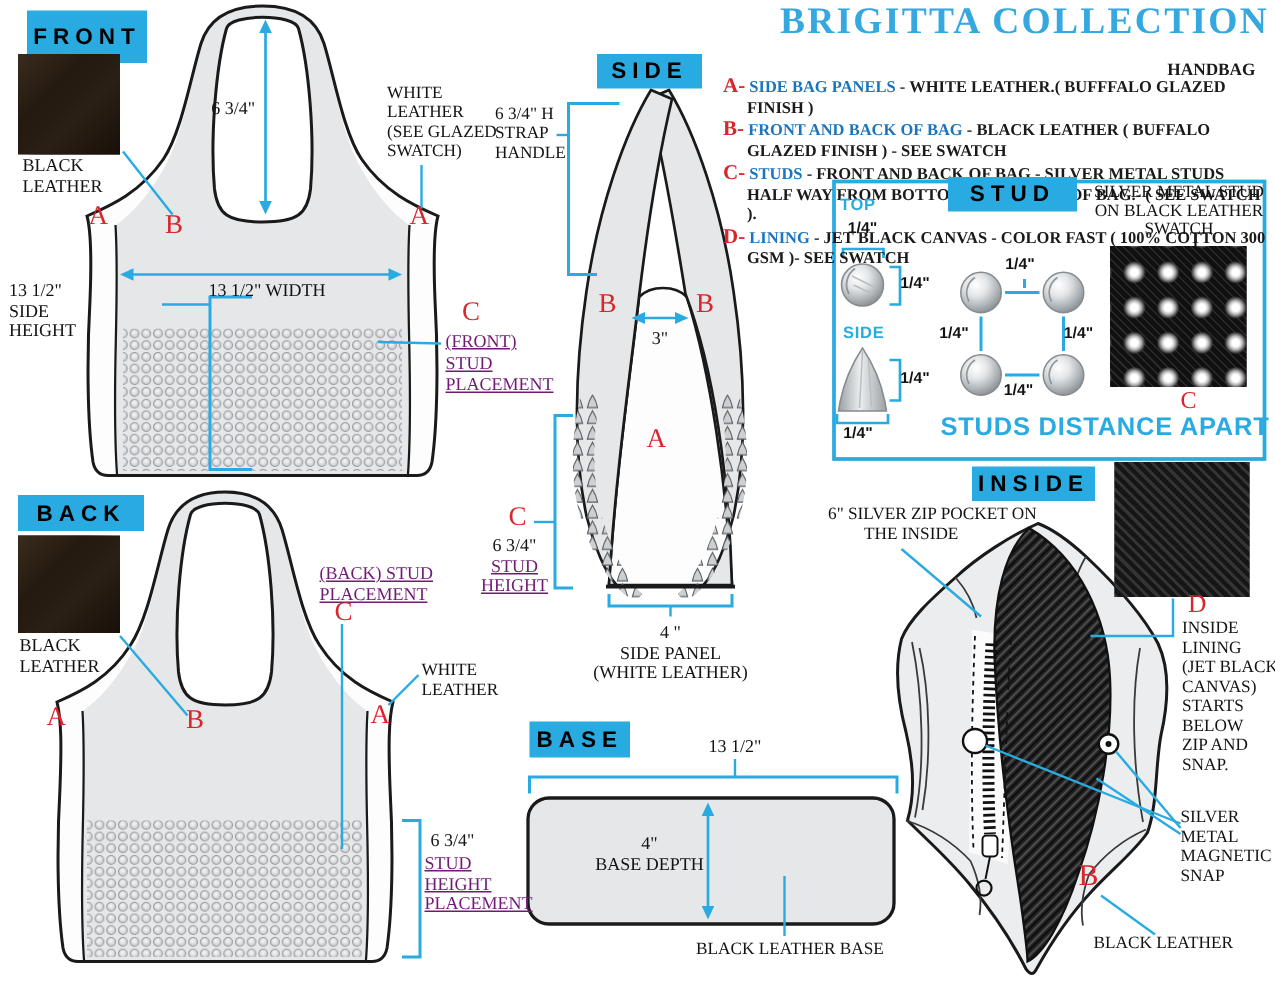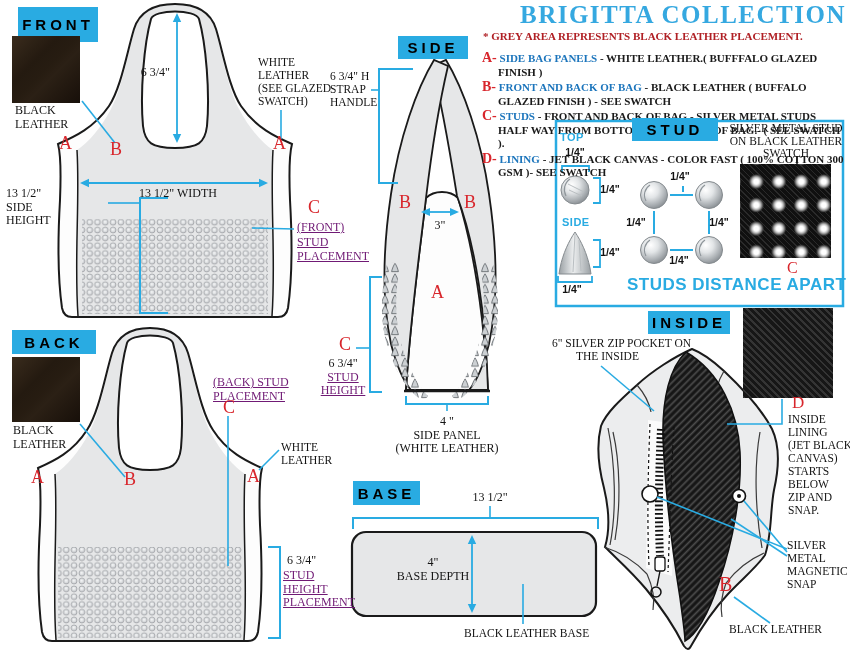--- a/index.html
+++ b/index.html
@@ -221,21 +221,21 @@
       <path d="M490,506 L490,518" stroke-width="1.6"></path>
     </g>
     <rect x="352" y="532" width="244" height="84" rx="14" fill="#E6E7E8" stroke="#1a1a1a" stroke-width="2.2"></rect>
     <line x1="472" y1="541" x2="472" y2="607" stroke="#29ABE2" stroke-width="1.8"></line>
     <path fill="#29ABE2" d="M472,535 l-4.2,9 h8.4 Z M472,613 l-4.2,-9 h8.4 Z"></path>
     <line x1="523" y1="584" x2="523" y2="624" stroke="#29ABE2" stroke-width="1.6"></line>
   </g>
 </svg>
 
 <div class="title" style="left:490px;top:1px;width:356px;text-align:right;">BRIGITTA COLLECTION</div>
-<div class="note" style="left:483px;top:30px;">* GREY AREA REPRESENTS BLACK LEATHER PLACEMENT.</div>
+<div class="sub2" style="left:633px;top:41px;width:204px;text-align:right;">HANDBAG</div>
 
 <div class="legend">
   <div class="lrow"><span class="ll">A-</span> <span class="lb">SIDE BAG PANELS</span> <span>- WHITE LEATHER.( BUFFFALO GLAZED FINISH )</span></div>
   <div class="lrow"><span class="ll">B-</span> <span class="lb">FRONT AND BACK OF BAG</span> <span>- BLACK  LEATHER ( BUFFALO GLAZED FINISH ) - SEE SWATCH</span></div>
   <div class="lrow"><span class="ll">C-</span> <span class="lb">STUDS</span> <span>- FRONT AND BACK OF BAG - SILVER METAL STUDS HALF WAY FROM BOTTOM TO CENTER OF BAG.- ( SEE SWATCH ).</span></div>
   <div class="lrow"><span class="ll">D-</span> <span class="lb">LINING</span> <span>- JET BLACK CANVAS - COLOR FAST ( 100% COTTON 300 GSM )- SEE SWATCH</span></div>
 </div>
 
 <div class="plabel" style="left:18px;top:7px;width:80px;height:35px;">FRONT</div>
 <div class="swatch-leather" style="left:12px;top:36px;width:68px;height:67px;"></div>

